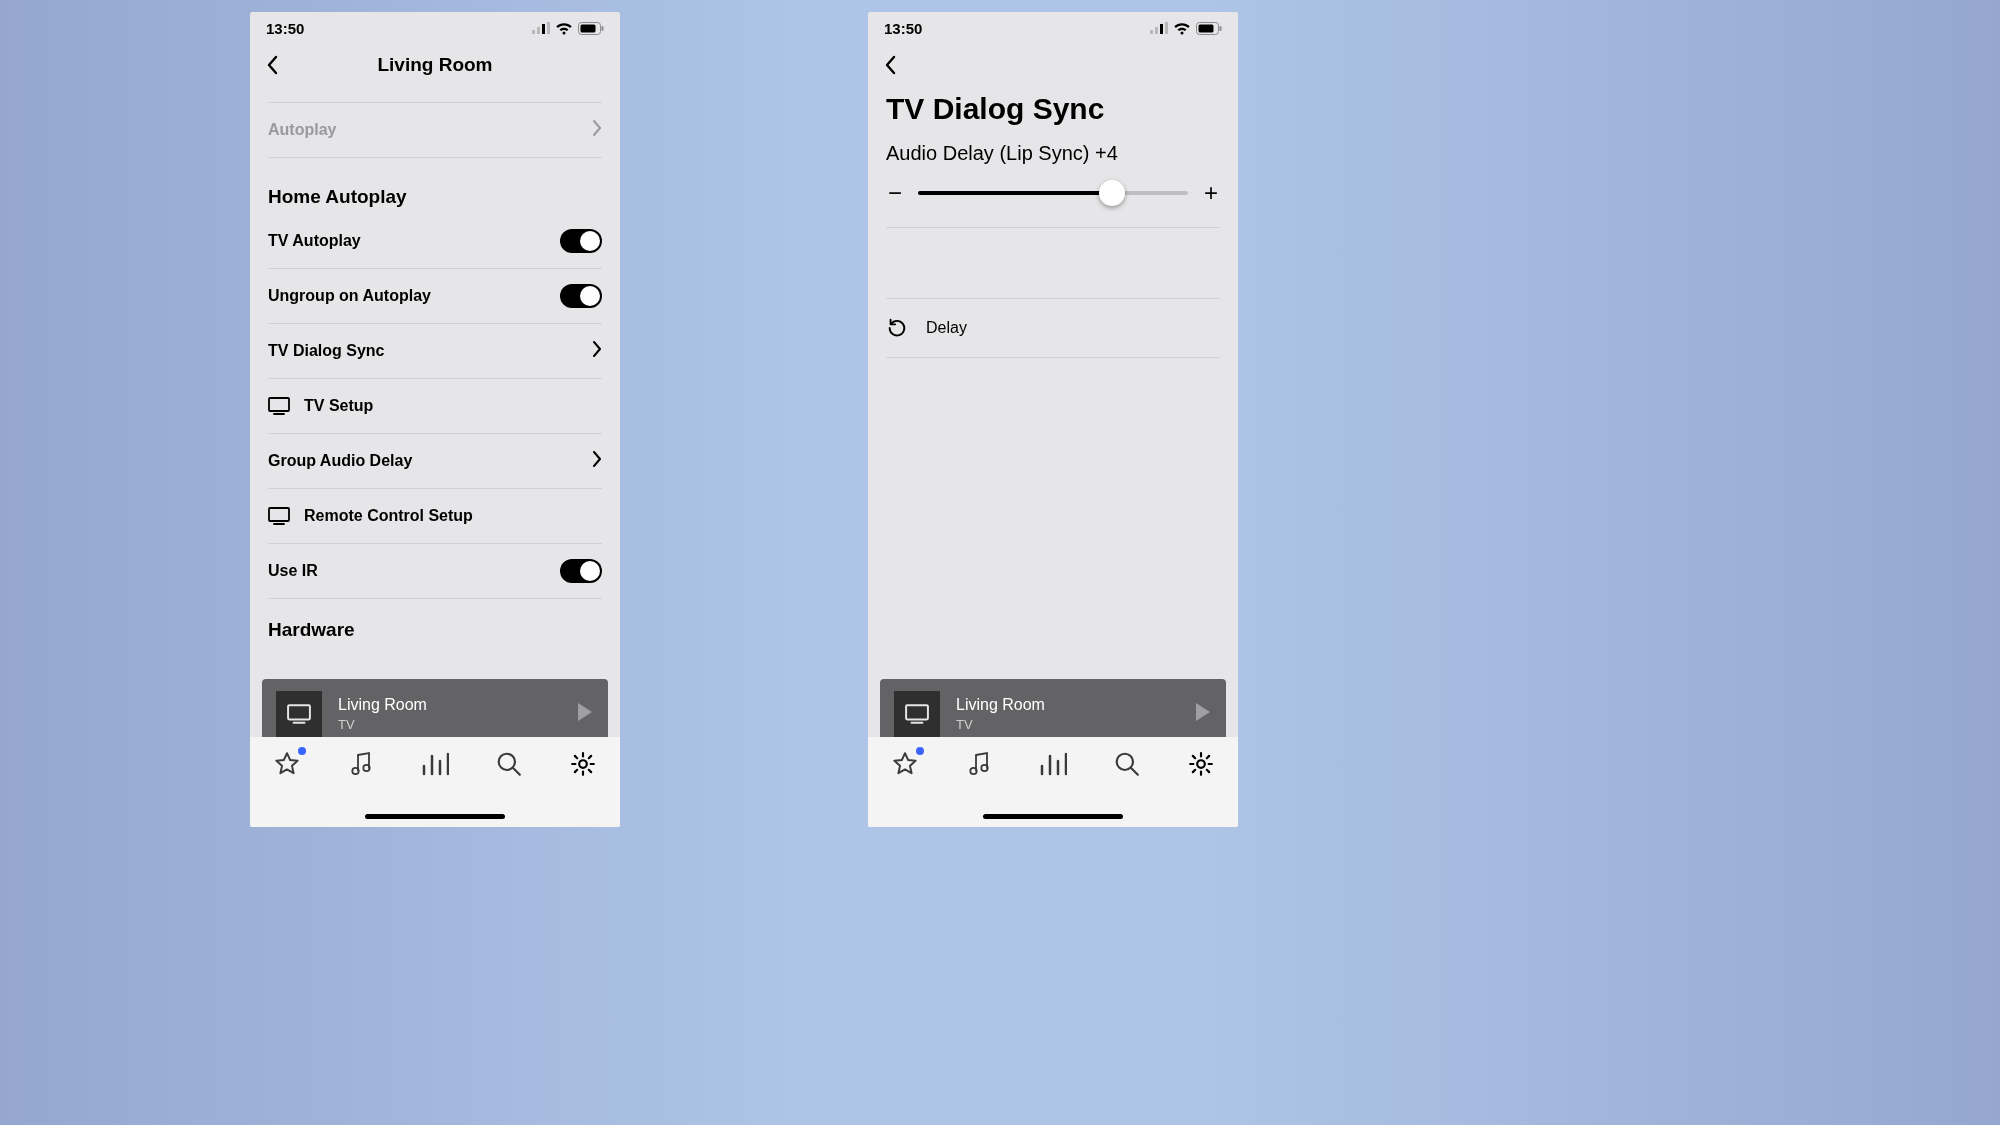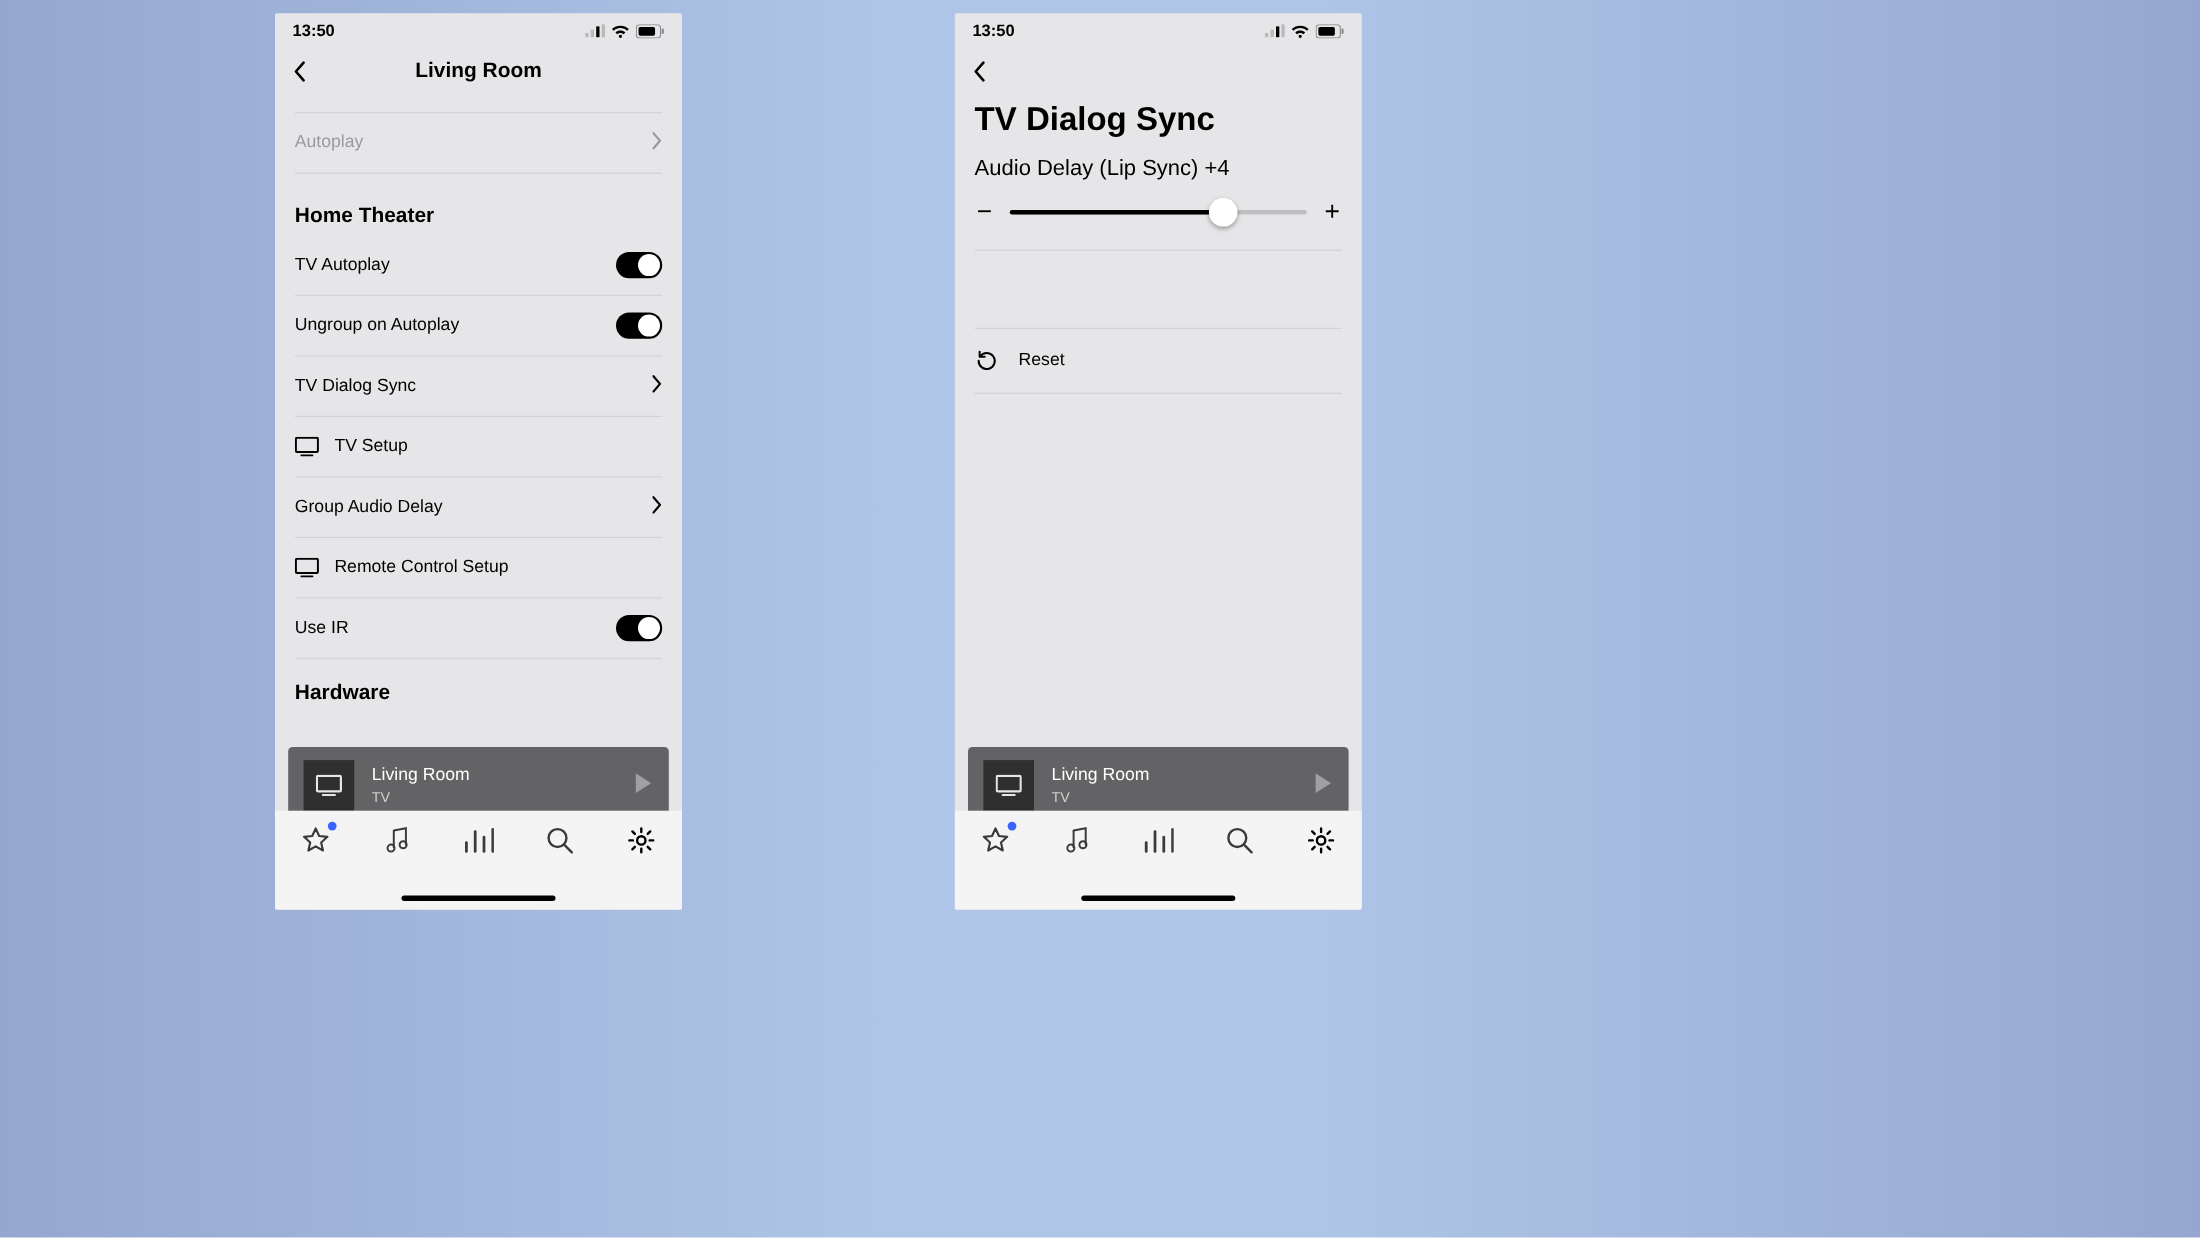--- a/index.html
+++ b/index.html
@@ -20,21 +20,21 @@
   .status-icons{display:flex;align-items:center;gap:5px;}
   .status-icons svg{display:block;}
   
   .header{height:42px;display:flex;align-items:center;padding:0 10px;position:relative;}
   .back{width:24px;height:24px;display:flex;align-items:center;justify-content:center;}
   .header-title{position:absolute;left:0;right:0;text-align:center;font-size:19px;font-weight:700;color:#000;pointer-events:none;}
   
   .content{flex:1;overflow:hidden;padding:0 18px;}
   .row{display:flex;align-items:center;justify-content:space-between;height:54px;border-bottom:1px solid #d2d2d4;font-size:16px;color:#000;}
   .row.first-top{border-top:1px solid #d2d2d4;margin-top:16px;}
-  .row .label{display:flex;align-items:center;gap:14px;}
+  .row .label{display:flex;align-items:center;gap:14px;font-weight:bold;}
   .row .muted{color:#9a9a9d;}
   .chev{color:#7c7c80;}
   .section-title{font-size:19px;font-weight:700;color:#000;margin-top:28px;margin-bottom:6px;}
   .section-title.tight{margin-top:20px;}
   
   .toggle{width:42px;height:24px;background:#000;border-radius:14px;position:relative;}
   .toggle .knob{position:absolute;right:2px;top:2px;width:20px;height:20px;background:#fff;border-radius:50%;box-shadow:0 1px 2px rgba(0,0,0,.3);}
   
   .big-title{font-size:30px;font-weight:800;color:#000;padding:6px 0 16px 0;}
   .slider-row{padding-bottom:22px;border-bottom:1px solid #d2d2d4;}
@@ -97,21 +97,21 @@
     <div class="content">
       <div class="row first-top">
         <span class="label muted">Autoplay</span>
         <span class="chev">
           <svg width="9" height="16" viewBox="0 0 9 16">
               <path d="M1 1l6 7-6 7" stroke="#9a9a9d" stroke-width="2" fill="none" stroke-linecap="round" stroke-linejoin="round"></path>
             </svg>
         </span>
       </div>
 
-      <div class="section-title">Home Theater</div>
+      <div class="section-title">Home Autoplay</div>
 
       <div class="row">
         <span class="label">TV Autoplay</span>
         <span class="toggle">
             <span class="knob"></span>
           </span>
       </div>
       <div class="row">
         <span class="label">Ungroup on Autoplay</span>
         <span class="toggle">
@@ -259,21 +259,21 @@
         </div>
       </div>
 
       <div class="gap-block"></div>
 
       <div class="reset-row">
         <svg width="22" height="22" viewBox="0 0 24 24">
             <path d="M5 3v5h5" fill="none" stroke="#000" stroke-width="2" stroke-linecap="round" stroke-linejoin="round"></path>
             <path d="M5.5 7.5A8 8 0 1 1 4 12" fill="none" stroke="#000" stroke-width="2" stroke-linecap="round"></path>
           </svg>
-        <span>Reset</span>
+        <span>Delay</span>
       </div>
     </div>
 
     <div class="miniplayer">
       <div class="mp-art">
         <svg width="24" height="20" viewBox="0 0 22 18">
             <rect x="1" y="1" width="20" height="13" rx="1" fill="none" stroke="#e6e6e6" stroke-width="1.8"></rect>
             <line x1="6" y1="17" x2="16" y2="17" stroke="#e6e6e6" stroke-width="1.8" stroke-linecap="round"></line>
           </svg>
       </div>

